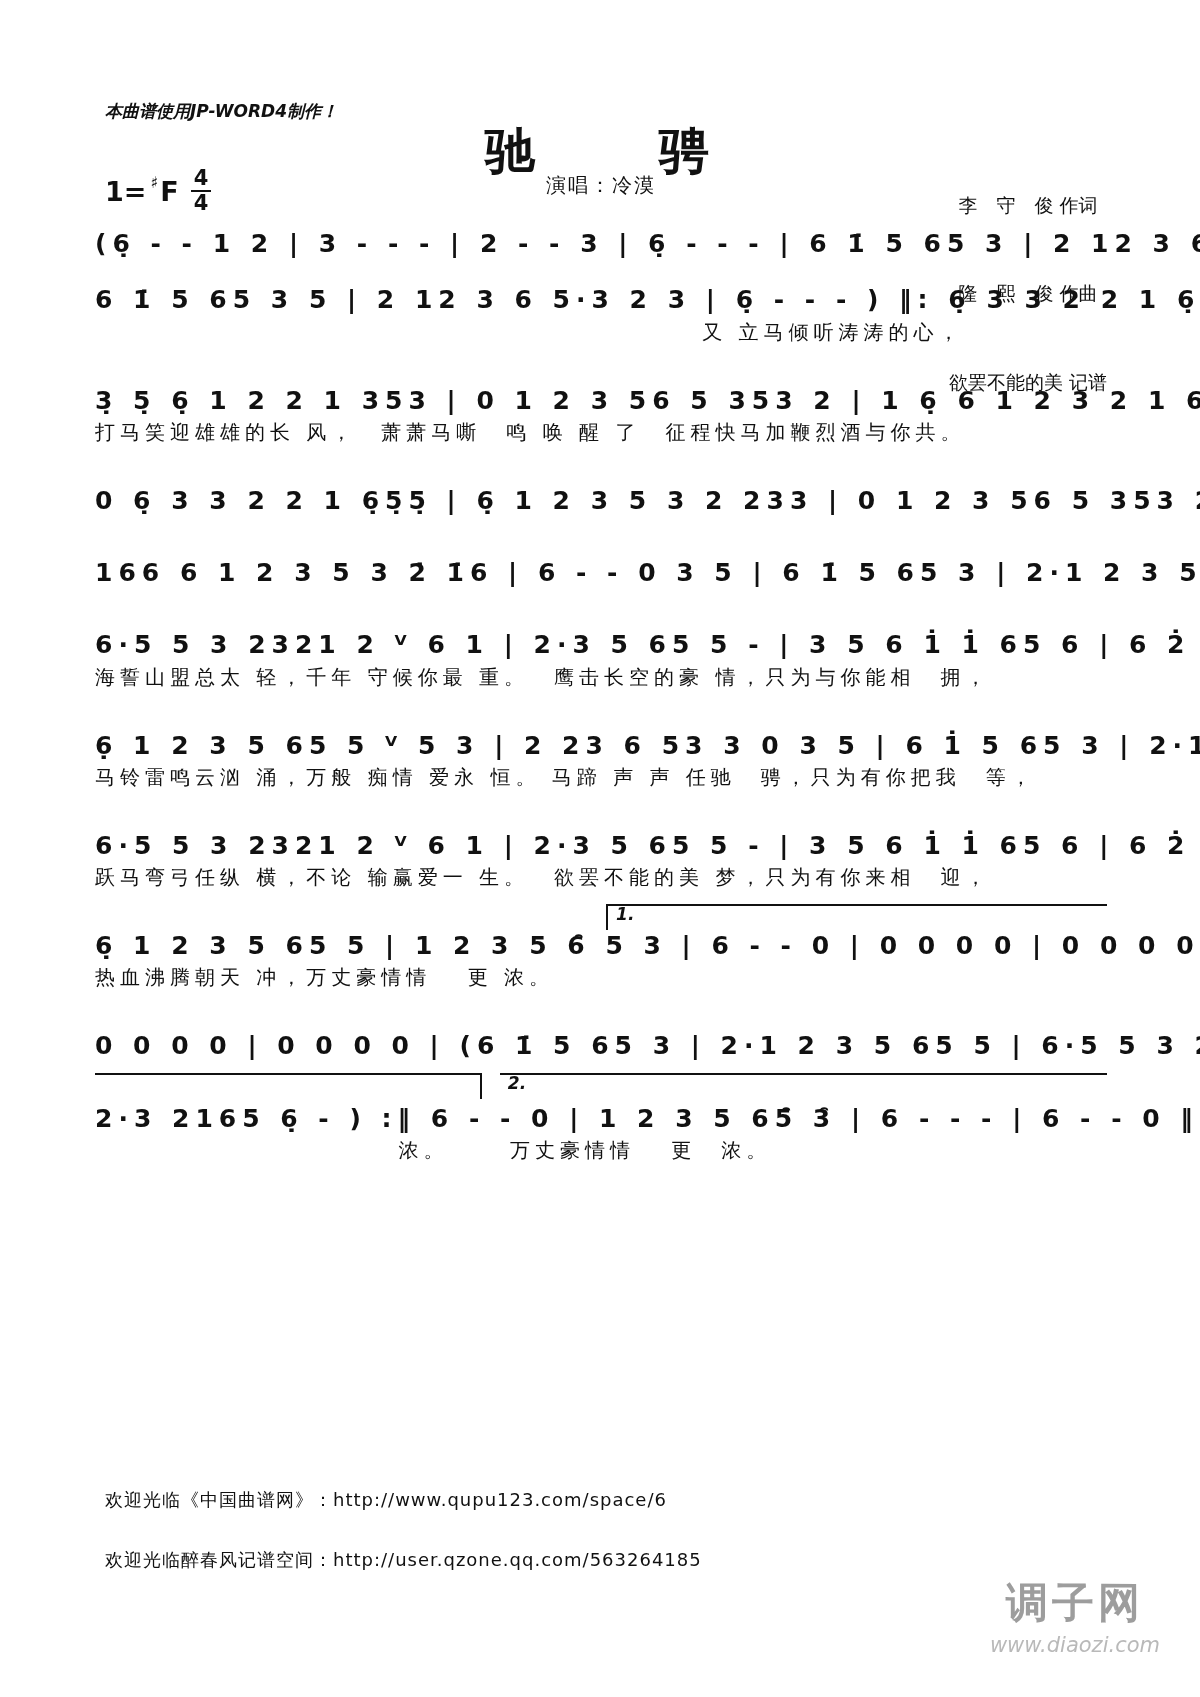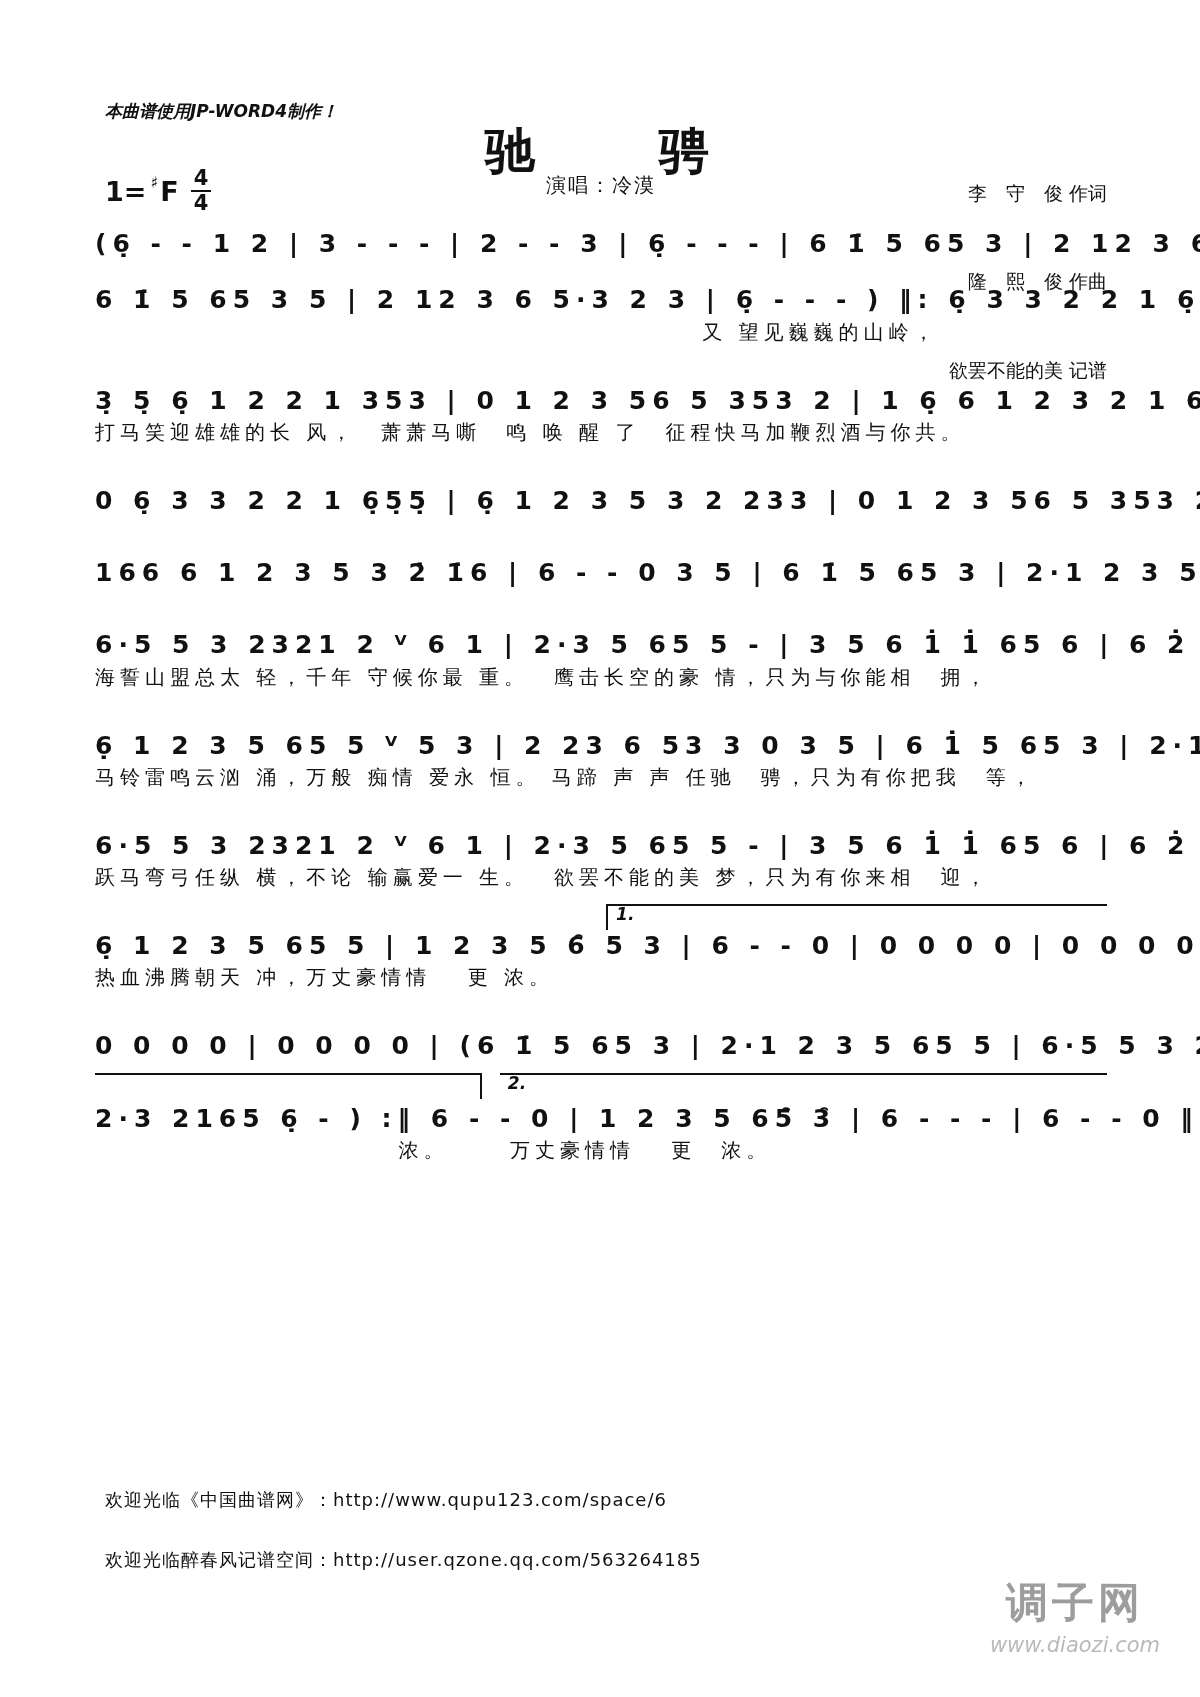--- a/index.html
+++ b/index.html
@@ -5,21 +5,21 @@
   html,body{margin:0;padding:0;background:#ffffff;}
   body{
     width:1200px;height:1697px;position:relative;overflow:hidden;
     font-family:"DejaVu Sans","Liberation Sans",sans-serif;color:#111111;
   }
   .sheet{position:absolute;left:95px;top:0;width:1012px;}
 
   
   .made-with{position:absolute;left:10px;top:100px;font-size:17px;font-style:italic;font-weight:bold;white-space:pre;}
   .title{position:absolute;left:0;top:90px;width:100%;text-align:center;font-size:50px;font-weight:bold;letter-spacing:8px;white-space:pre;margin-top:28px;}
-  .credits{position:absolute;right:0;top:120px;text-align:right;font-size:19px;line-height:1.55;white-space:pre;}
+  .credits{position:absolute;right:0;top:132px;text-align:center;font-size:19px;line-height:1.55;white-space:pre;}
   .singer{position:absolute;left:0;top:172px;width:100%;text-align:center;font-size:20px;letter-spacing:2px;}
   .keysig{position:absolute;left:10px;top:168px;font-size:27px;font-weight:bold;display:flex;align-items:center;gap:4px;}
   .keysig .sharp{font-size:16px;vertical-align:super;position:relative;top:-9px;margin-right:-2px;}
   .meter{display:inline-flex;flex-direction:column;align-items:center;font-size:21px;line-height:1;margin-left:8px;}
   .meter .mt{border-bottom:2px solid #111;padding:0 3px 1px;}
   .meter .mb{padding-top:1px;}
 
   
   .score{position:absolute;left:0;top:228px;width:100%;}
   .system{position:relative;margin-bottom:11px;}
@@ -66,21 +66,21 @@
 
   <div class="score">
 
     <div class="system">
       <div class="notes">(6̣ - - 1 2 | 3 - - - | 2 - - 3 | 6̣ - - - | 6 1̇ 5 65 3 | 2 12 3 6 5321 3 |</div>
     </div>
     <div class="sp1"></div>
 
     <div class="system">
       <div class="notes">6 1̇ 5 65 3 5 | 2 12 3 6 5·3 2 3 | 6̣ - - - ) ‖: 6̣ 3 3 2 2 1 6̣5̣5̣ |</div>
-      <div class="lyrics" style="padding-left:60%;">又 望见巍巍的山岭，</div>
+      <div class="lyrics" style="padding-left:60%;">又 立马倾听涛涛的心，</div>
     </div>
     <div class="gap"></div>
 
     <div class="system">
       <div class="notes">3̣ 5̣ 6̣ 1 2 2 1 353 | 0 1 2 3 56 5 353 2 | 1 6̣ 6 1 2 3 2 1 6 5̣ 6̣ |</div>
       <div class="lyrics">打马笑迎雄雄的长 风，　萧萧马嘶　鸣 唤 醒 了　征程快马加鞭烈酒与你共。</div>
     </div>
     <div class="gap"></div>
 
     <div class="system">

